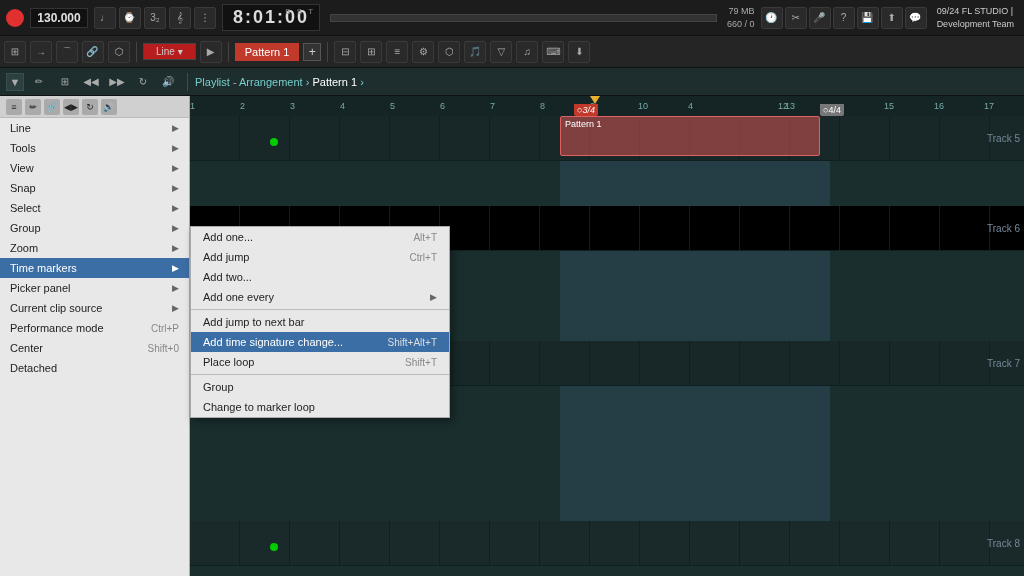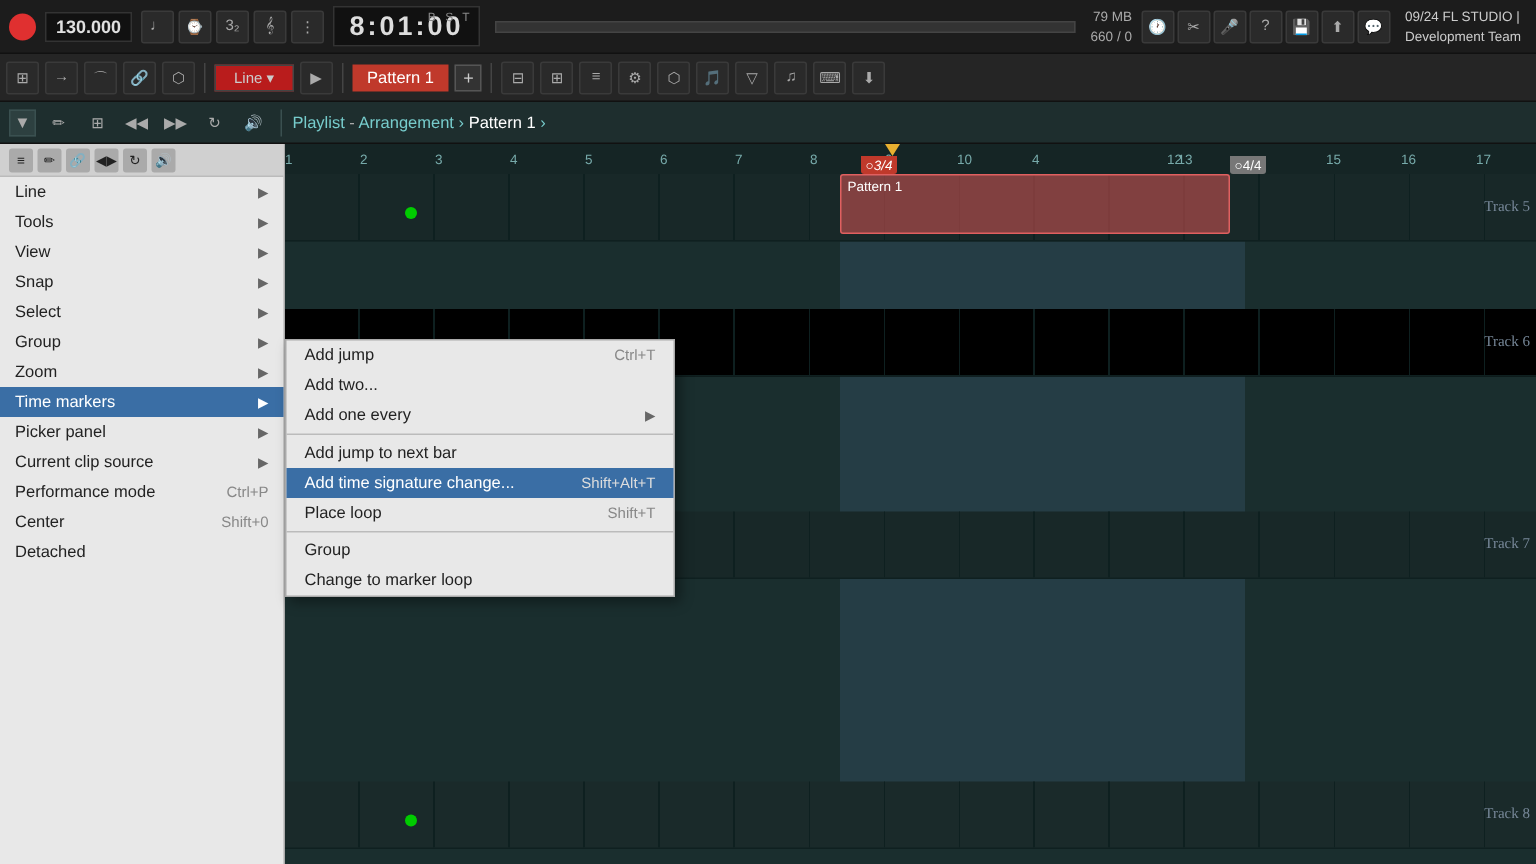--- a/index.html
+++ b/index.html
@@ -277,21 +277,20 @@
       overflow: hidden;
     }
 
     .track-label {
       position: absolute;
       right: 4px;
       top: 50%;
       transform: translateY(-50%);
       font-size: 10px;
       color: #789;
-      font-family: Liberation Serif, serif;
     }
   </style>
 </head>
 <body>
 
 <div class="top-bar">
   <div class="record-btn"></div>
   <div class="bpm-box">130.000</div>
 
   <div class="toolbar-icons">
@@ -506,20 +505,24 @@
 
       <div class="track-row" style="height:45px;border-bottom:1px solid #0f2020;background:#1a2a2a;margin-top:135px;">
         <div class="grid-lines" style="background-image:repeating-linear-gradient(90deg,transparent 0px,transparent 49px,#0e2020 49px,#0e2020 50px);"></div>
         <div class="green-dot" style="left:80px;top:50%;"></div>
         <span class="track-label">Track 8</span>
       </div>
     </div>
   </div>
 
   <div class="sub-menu" id="submenu-container">
+  <div class="sub-item">
+        <span>Add one...</span>
+        <span class="shortcut">Alt+T</span>
+      </div>
       <div class="sub-item">
         <span>Add jump</span>
         <span class="shortcut">Ctrl+T</span>
       </div>
       <div class="sub-item">
         <span>Add two...</span>
         <span></span>
       </div>
       <div class="sub-item">
         <span>Add one every</span>

